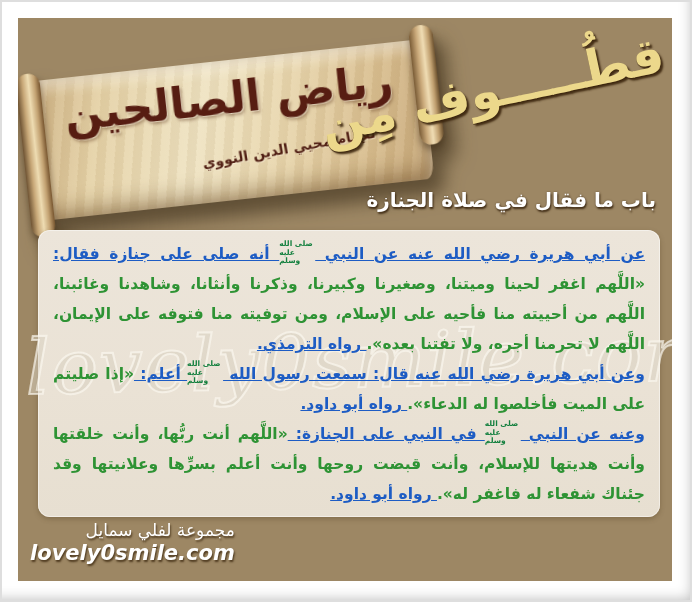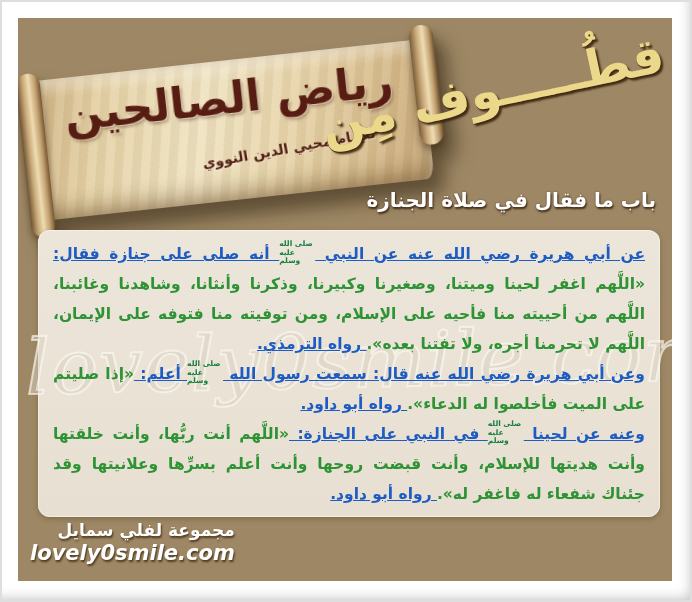--- a/index.html
+++ b/index.html
@@ -111,21 +111,21 @@
     -webkit-text-stroke:2px rgba(253,250,242,.65);
     text-shadow:0 0 1px rgba(190,178,150,.4);
     transform:rotate(-1.2deg) scaleX(1.02);
     pointer-events:none;
   }
   
   .credits{
     position:absolute;left:12px;top:503px;z-index:3;line-height:1.15;
   }
   .credits .ar{
-    font-size:17px;font-weight:bold;color:#fff;direction:rtl;
+    font-size:17px;font-weight:normal;color:#fff;direction:rtl;
     text-shadow:1px 2px 2px rgba(70,50,24,.9);
   }
   .credits .en{
     font-size:21px;font-weight:bold;font-style:italic;color:#fff;
     text-shadow:1px 2px 2px rgba(70,50,24,.9);
   }
 </style>
 </head>
 <body>
 
@@ -141,21 +141,21 @@
     </div>
 
     <div class="qutuf">قطُـــــوف مِن</div>
 
     <div class="chapter">باب ما فقال في صلاة الجنازة</div>
 
     <div class="panel">
       <div class="hadith-wrap">
           <p class="hadith"><span class="seg-blue">عن أبي هريرة رضي الله عنه عن النبي </span><span class="seg-pbuh">صلى الله عليه وسلم</span><span class="seg-blue"> أنه صلى على جنازة فقال: </span><span class="seg-green">«اللَّهم اغفر لحينا وميتنا، وصغيرنا وكبيرنا، وذكرنا وأنثانا، وشاهدنا وغائبنا، اللَّهم من أحييته منا فأحيه على الإسلام، ومن توفيته منا فتوفه على الإيمان، اللَّهم لا تحرمنا أجره، ولا تفتنا بعده».</span><span class="seg-blue"> رواه الترمذي.</span></p>
           <p class="hadith"><span class="seg-blue">وعن أبي هريرة رضي الله عنه قال: سمعت رسول الله </span><span class="seg-pbuh">صلى الله عليه وسلم</span><span class="seg-blue"> أعلم: </span><span class="seg-green">«إذا صليتم على الميت فأخلصوا له الدعاء».</span><span class="seg-blue"> رواه أبو داود.</span></p>
-          <p class="hadith"><span class="seg-blue">وعنه عن لحينا </span><span class="seg-pbuh">صلى الله عليه وسلم</span><span class="seg-blue"> في النبي على الجنازة: </span><span class="seg-green">«اللَّهم أنت ربُّها، وأنت خلقتها وأنت هديتها للإسلام، وأنت قبضت روحها وأنت أعلم بسرِّها وعلانيتها وقد جئناك شفعاء له فاغفر له».</span><span class="seg-blue"> رواه أبو داود.</span></p>
+          <p class="hadith"><span class="seg-blue">وعنه عن النبي </span><span class="seg-pbuh">صلى الله عليه وسلم</span><span class="seg-blue"> في النبي على الجنازة: </span><span class="seg-green">«اللَّهم أنت ربُّها، وأنت خلقتها وأنت هديتها للإسلام، وأنت قبضت روحها وأنت أعلم بسرِّها وعلانيتها وقد جئناك شفعاء له فاغفر له».</span><span class="seg-blue"> رواه أبو داود.</span></p>
         </div>
     </div>
 
     <div class="watermark">lovely0smile.com</div>
 
     <div class="credits">
       <div class="ar">مجموعة لفلي سمايل</div>
       <div class="en">lovely0smile.com</div>
     </div>
 

